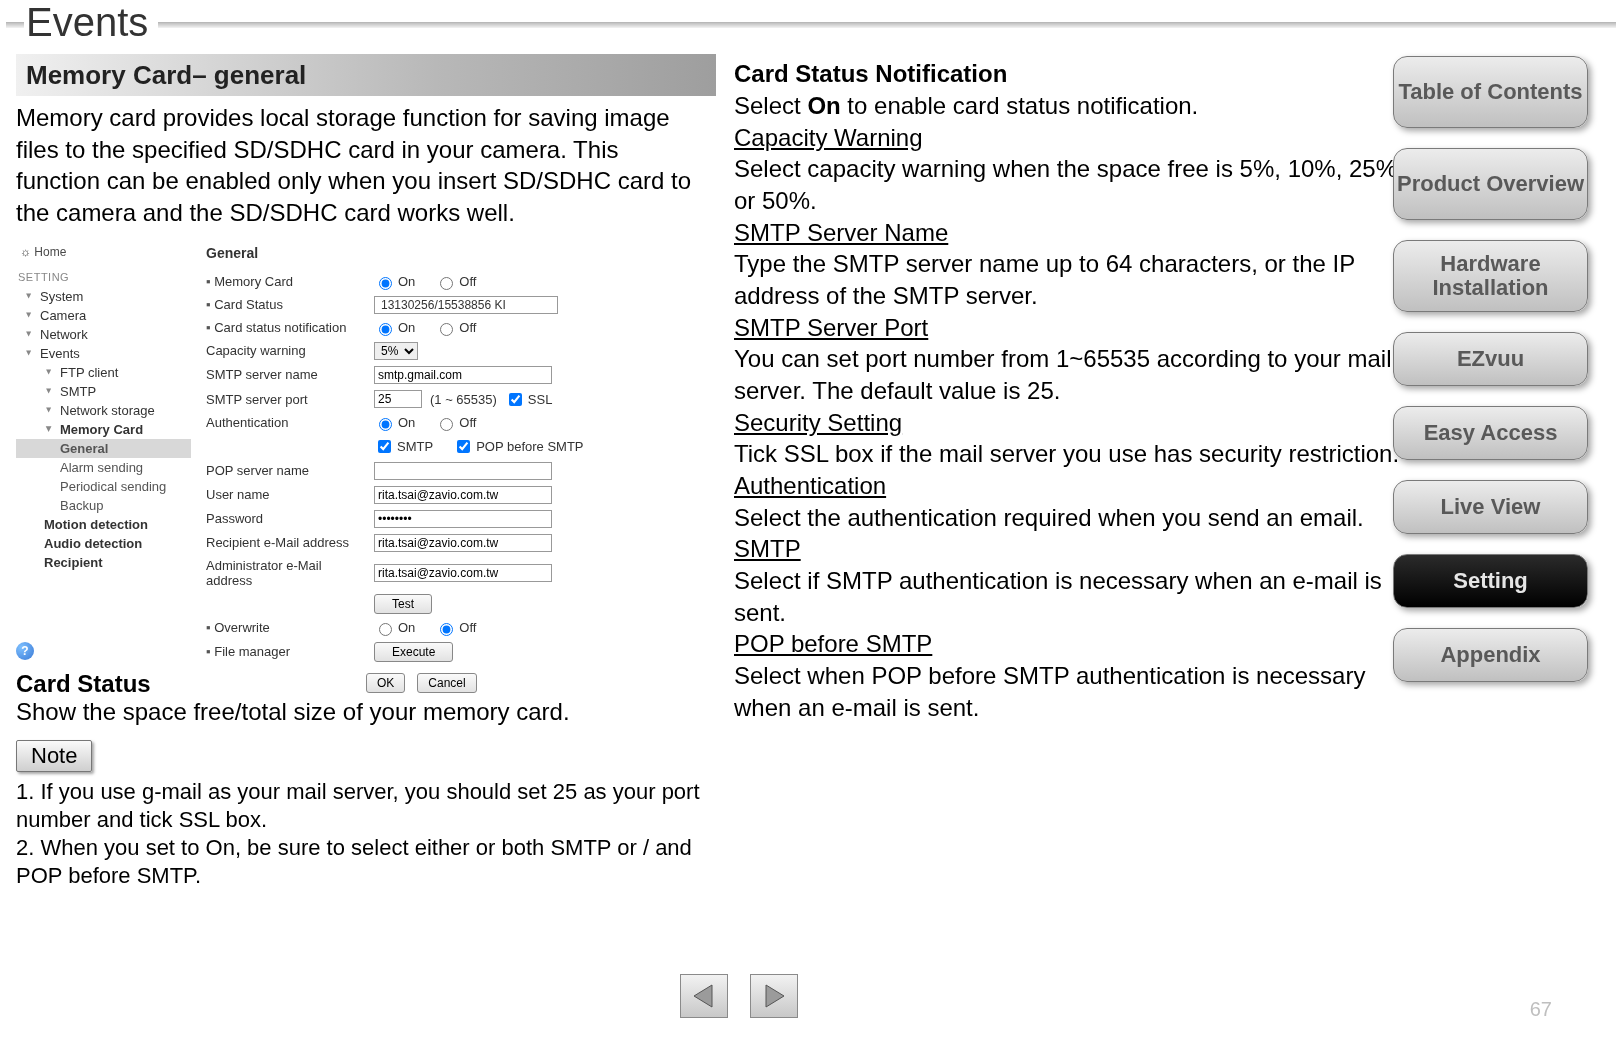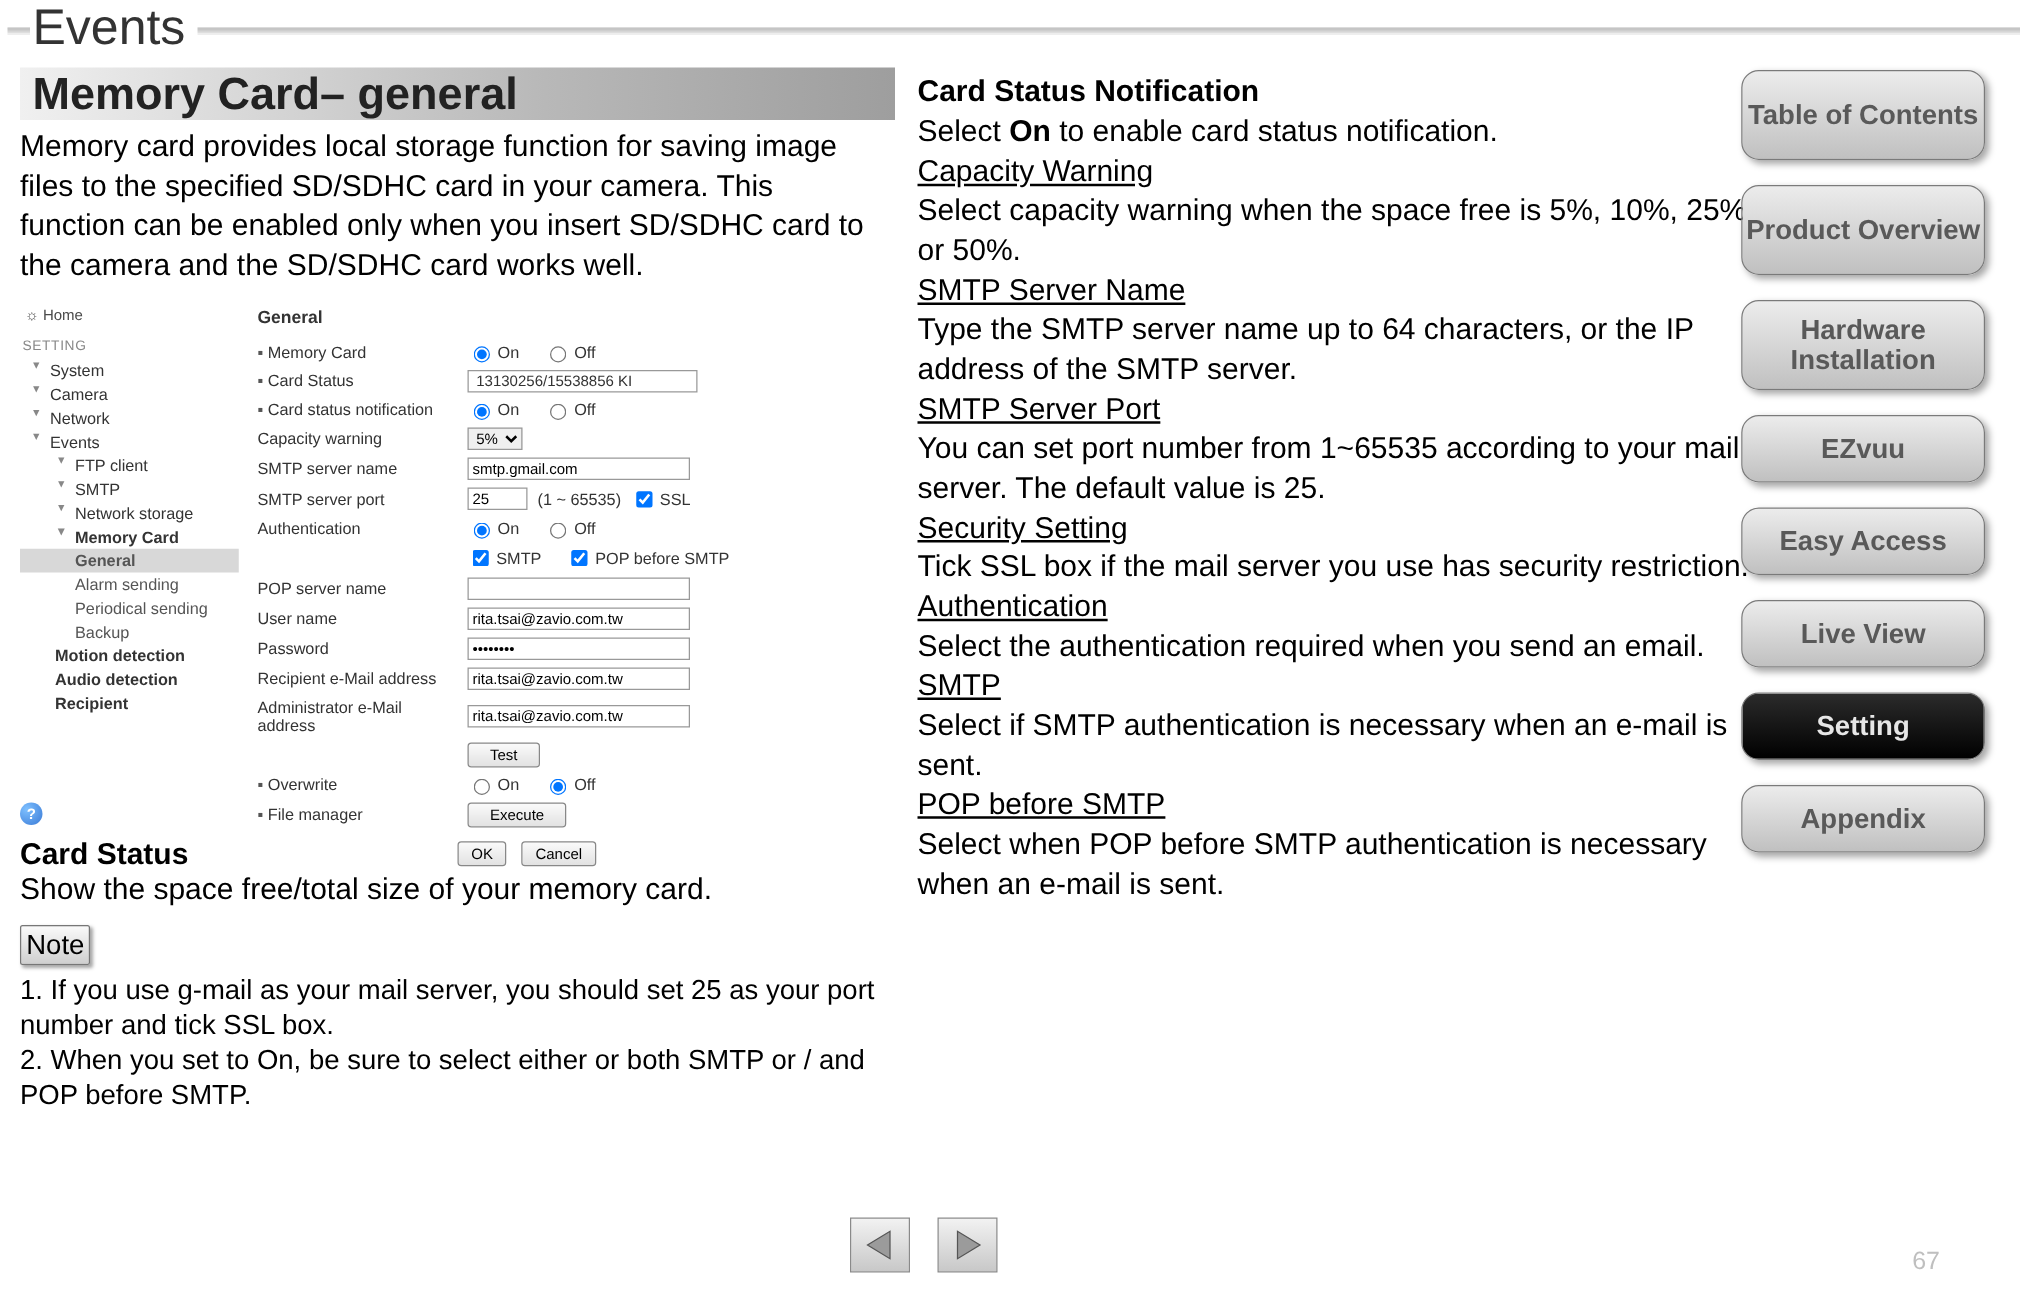--- a/index.html
+++ b/index.html
@@ -6,29 +6,29 @@
   .page { width:1622px; height:1041px; position:relative; overflow:hidden; }
 
   
   .title-label { position:absolute; left:24px; top:0px; font-size:40px; font-weight:400; color:#333; background:#fff; padding:0 10px 0 2px; z-index:2; }
   .title-rule { position:absolute; left:6px; right:6px; top:22px; height:4px;
     background:linear-gradient(#c0c0c0, #e8e8e8); border-top:1px solid #b8b8b8; border-bottom:1px solid #eee; z-index:1; }
 
   
   .left-col { position:absolute; left:16px; top:54px; width:700px; }
   .section-header { width:700px; height:42px; line-height:42px; padding:0 10px;
-    background:linear-gradient(to right, #f0f0f0, #b8b8b8 60%, #9e9e9e); font-size:36px; font-weight:700; color:#222; box-sizing:border-box;}
+    background:linear-gradient(to right, #f0f0f0, #b8b8b8 60%, #9e9e9e); font-size:26px; font-weight:700; color:#222; box-sizing:border-box;}
   .intro-text { font-size:24px; line-height:1.32; color:#000; margin-top:6px; max-width:680px; }
 
   .embed-ui { width:700px; margin-top:6px; border:0; background:#fff; font-size:13px; color:#333; position:relative; }
   .embed-ui .sidebar { width:175px; float:left; padding-top:6px; }
   .embed-ui .sidebar .home { font-size:12px; color:#4a4a4a; padding:4px 0 10px 4px; }
   .embed-ui .sidebar .grp { font-size:11px; color:#888; letter-spacing:0.5px; padding:2px 0 4px 2px; }
   .embed-ui .sidebar ul { list-style:none; margin:0; padding:0; }
-  .embed-ui .sidebar li { padding:2px 0 2px 8px; display:flex; align-items:flex-start; gap:6px; }
+  .embed-ui .sidebar li { padding:2px 0 2px 8px; display:flex; align-items:flex-end; gap:6px; }
   .embed-ui .sidebar li span.caret { display:inline-block; transform:rotate(90deg); font-size:10px; color:#888; width:10px; }
   .embed-ui .sidebar li.sub { padding-left:28px; }
   .embed-ui .sidebar li.sub2 { padding-left:44px; color:#555; }
   .embed-ui .sidebar li.active { background:#d8d8d8; font-weight:bold; }
   .embed-ui .sidebar .help-icon { position:absolute; left:0px; bottom:0px; width:18px; height:18px; border-radius:50%; background:radial-gradient(circle at 30% 30%, #7ec0ff, #3a7ad6); color:#fff; font-size:12px; text-align:center; line-height:18px; font-weight:bold;}
 
   .embed-ui .form { margin-left:190px; padding-top:10px; }
   .embed-ui .form h4 { margin:0 0 10px 0; font-weight:bold; font-size:14px; color:#333; }
   .embed-ui .row { display:flex; align-items:center; gap:8px; padding:3px 0; }
   .embed-ui .row .lbl { width:160px; font-size:13px; color:#333; }
@@ -39,21 +39,21 @@
   .embed-ui .radio { display:inline-flex; align-items:center; gap:3px; margin-right:12px; }
   .embed-ui .check { display:inline-flex; align-items:center; gap:3px; margin-right:12px;justify-content:center; }
   .embed-ui .btn { border:1px solid #888; border-radius:3px; background:linear-gradient(#fafafa,#e2e2e2); padding:0 10px; font-size:12px; height:20px; line-height:18px; }
   .embed-ui .btn.small { padding:0 17px; }
   .embed-ui .btns { margin-top:8px; margin-left:160px; display:flex; gap:12px; }
 
   .card-status-h { font-size:24px; font-weight:700; margin-top:10px; }
   .card-status-t { font-size:24px; }
 
   .note-btn { margin-top:14px; margin-bottom:6px; }
-  .note-btn .btn { display:inline-block; background:linear-gradient(#fafafa,#cfcfcf); border:1px solid #777; padding:2px 4px; font-size:22px; border-radius:2px; box-shadow:2px 2px 3px rgba(0,0,0,.35); }
+  .note-btn .btn { display:inline-block; background:linear-gradient(#fafafa,#cfcfcf); border:1px solid #777; padding:2px 14px; font-size:22px; border-radius:2px; box-shadow:2px 2px 3px rgba(0,0,0,.35); }
   .note-list { font-size:22px; line-height:1.28; max-width:720px; }
 
   
   .mid-col { position:absolute; left:734px; top:60px; width:680px; }
   .mid-col h3 { margin:0 0 2px 0; font-size:24px; font-weight:700; }
   .mid-col p { margin:0; font-size:24px; line-height:1.32; }
   .mid-col .u { text-decoration:underline; }
 
   
   .nav { position:absolute; right:34px; top:56px; width:195px; display:flex; flex-direction:column; gap:20px; }

